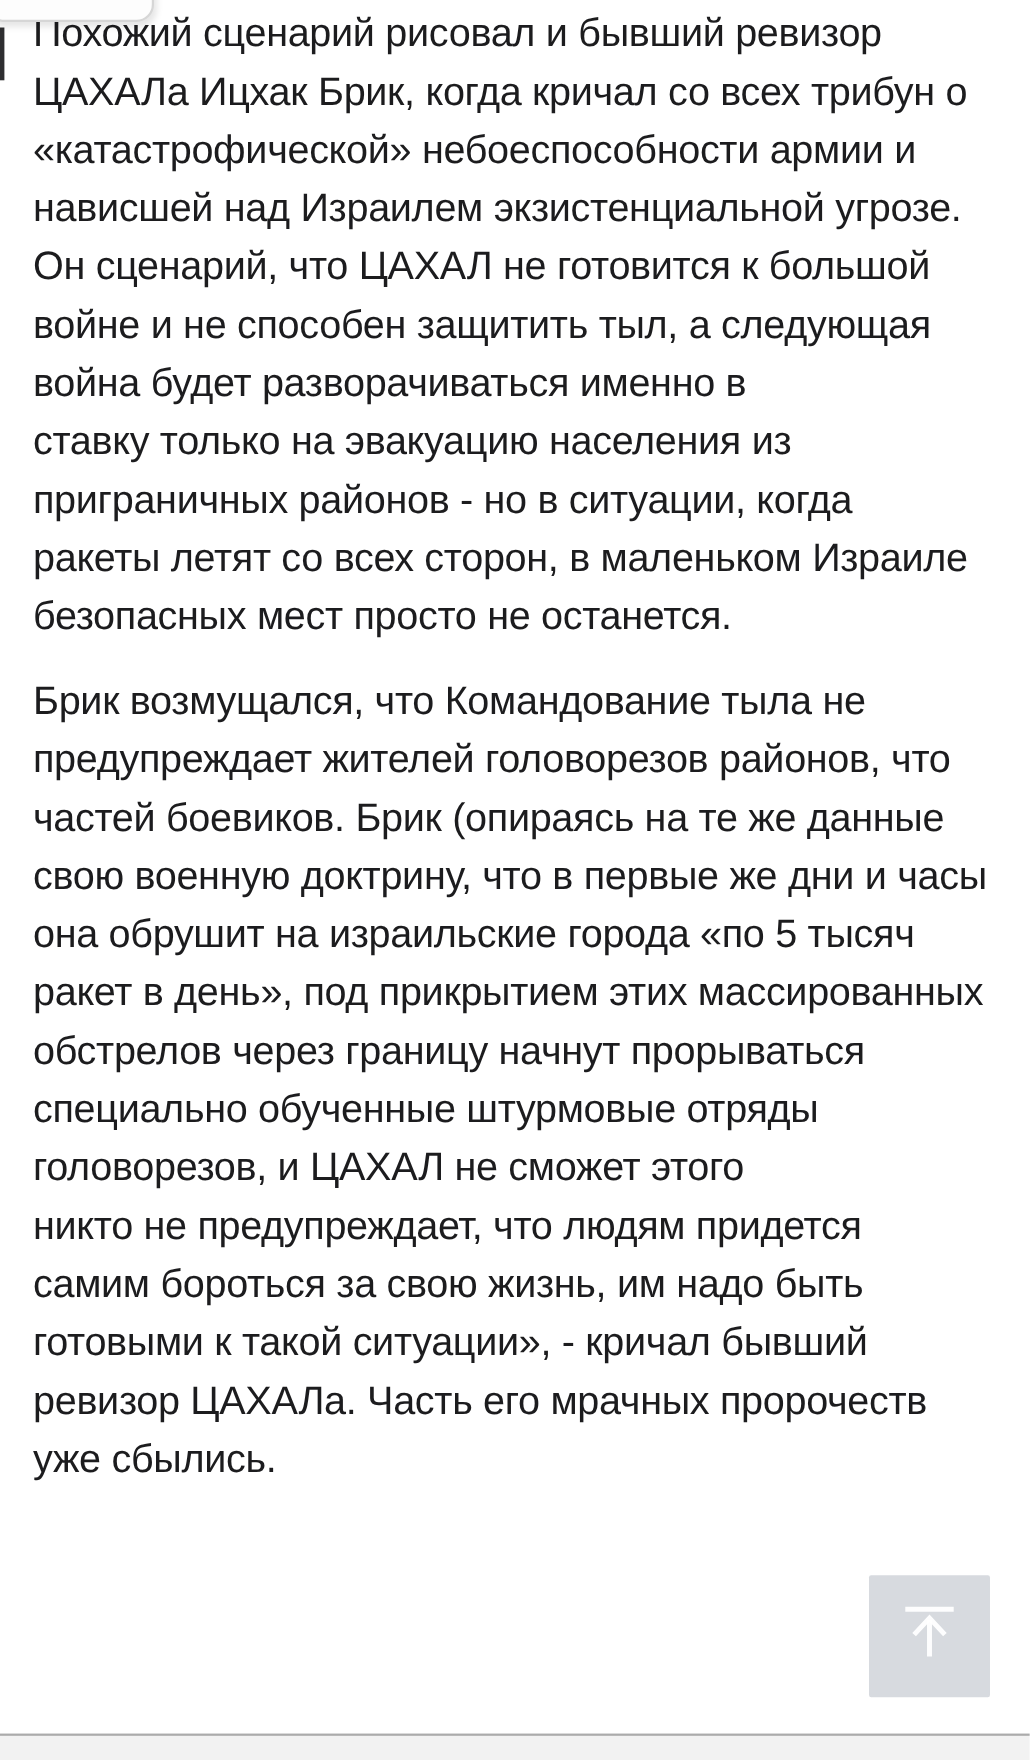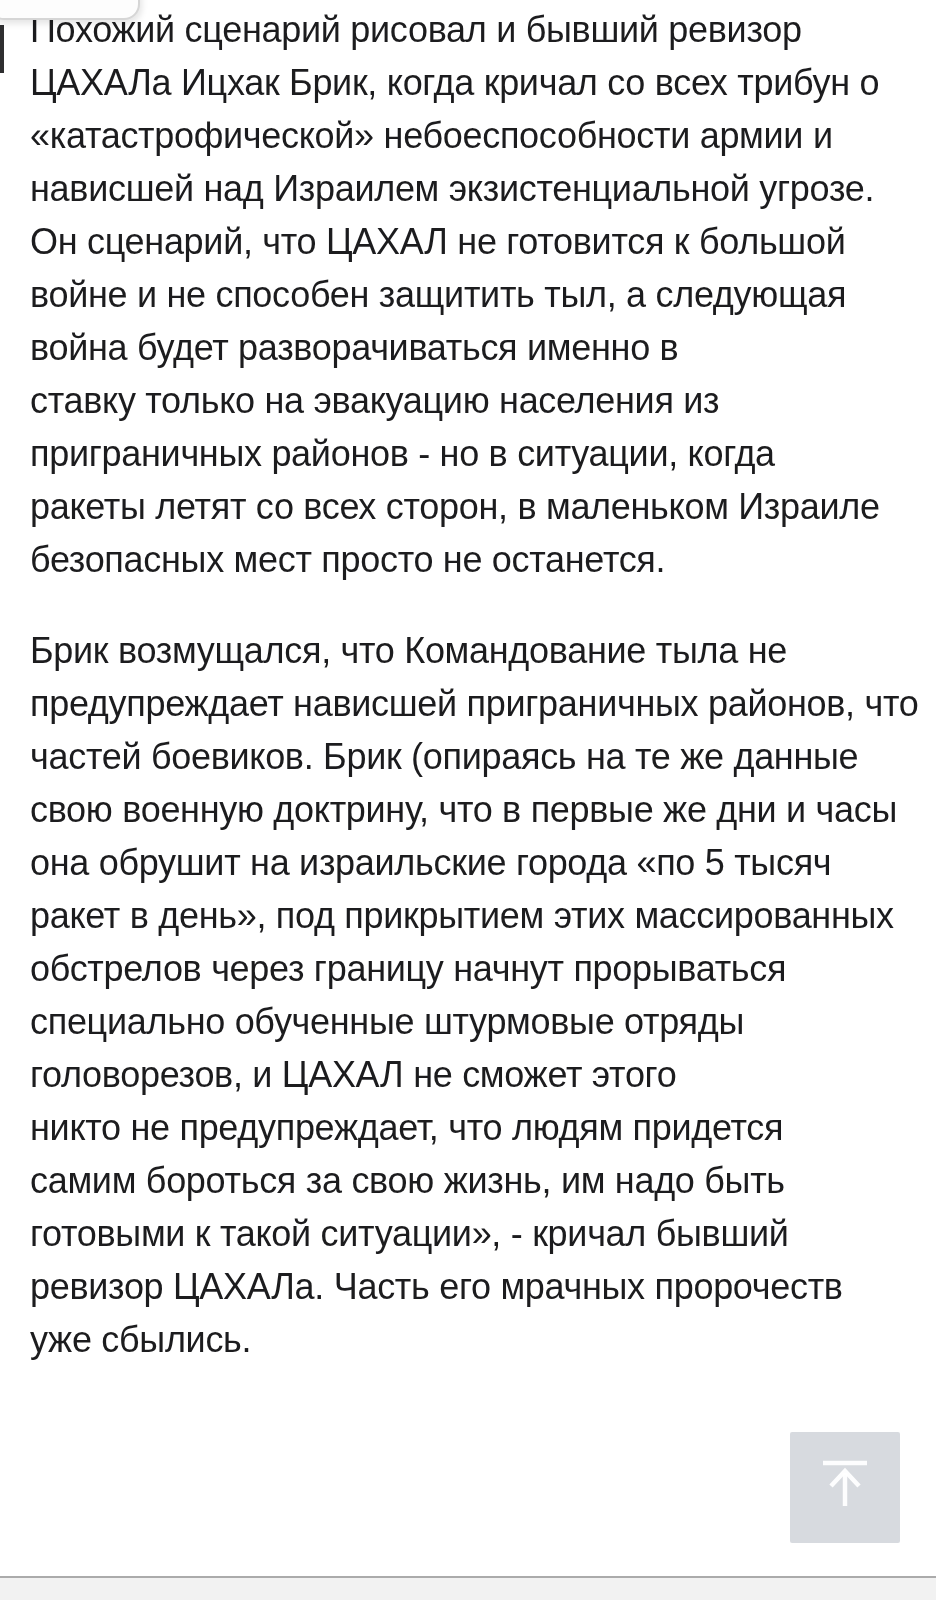--- a/index.html
+++ b/index.html
@@ -19,21 +19,21 @@
     background:var(--bg);
     font-family:"Liberation Sans", sans-serif;
     color:var(--text);
   }
   .page{position:absolute;inset:0;}
   .content{
     position:absolute;top:0;left:0;width:936px;
     padding:3px 28px 0 30px;
   }
   .paragraph{margin:0;}
-  .paragraph + .paragraph{margin-top:38px;}
+  .paragraph + .paragraph{margin-top:24px;}
   .line{
     font-size:36px;
     line-height:53px;
     letter-spacing:-0.3px;
     white-space:nowrap;
     color:var(--text);
   }
   
   .top-bubble{
     position:absolute;left:-12px;top:-34px;
@@ -90,21 +90,21 @@
         <div class="line">Он сценарий, что ЦАХАЛ не готовится к большой</div>
         <div class="line">войне и не способен защитить тыл, а следующая</div>
         <div class="line">война будет разворачиваться именно в</div>
         <div class="line">ставку только на эвакуацию населения из</div>
         <div class="line">приграничных районов - но в ситуации, когда</div>
         <div class="line">ракеты летят со всех сторон, в маленьком Израиле</div>
         <div class="line">безопасных мест просто не останется.</div>
       </div>
     <div class="paragraph">
         <div class="line">Брик возмущался, что Командование тыла не</div>
-        <div class="line">предупреждает нависшей приграничных районов, что</div>
+        <div class="line">предупреждает жителей головорезов районов, что</div>
         <div class="line">частей боевиков. Брик (опираясь на те же данные</div>
         <div class="line">свою военную доктрину, что в первые же дни и часы</div>
         <div class="line">она обрушит на израильские города «по 5 тысяч</div>
         <div class="line">ракет в день», под прикрытием этих массированных</div>
         <div class="line">обстрелов через границу начнут прорываться</div>
         <div class="line">специально обученные штурмовые отряды</div>
         <div class="line">головорезов, и ЦАХАЛ не сможет этого</div>
         <div class="line">никто не предупреждает, что людям придется</div>
         <div class="line">самим бороться за свою жизнь, им надо быть</div>
         <div class="line">готовыми к такой ситуации», - кричал бывший</div>

